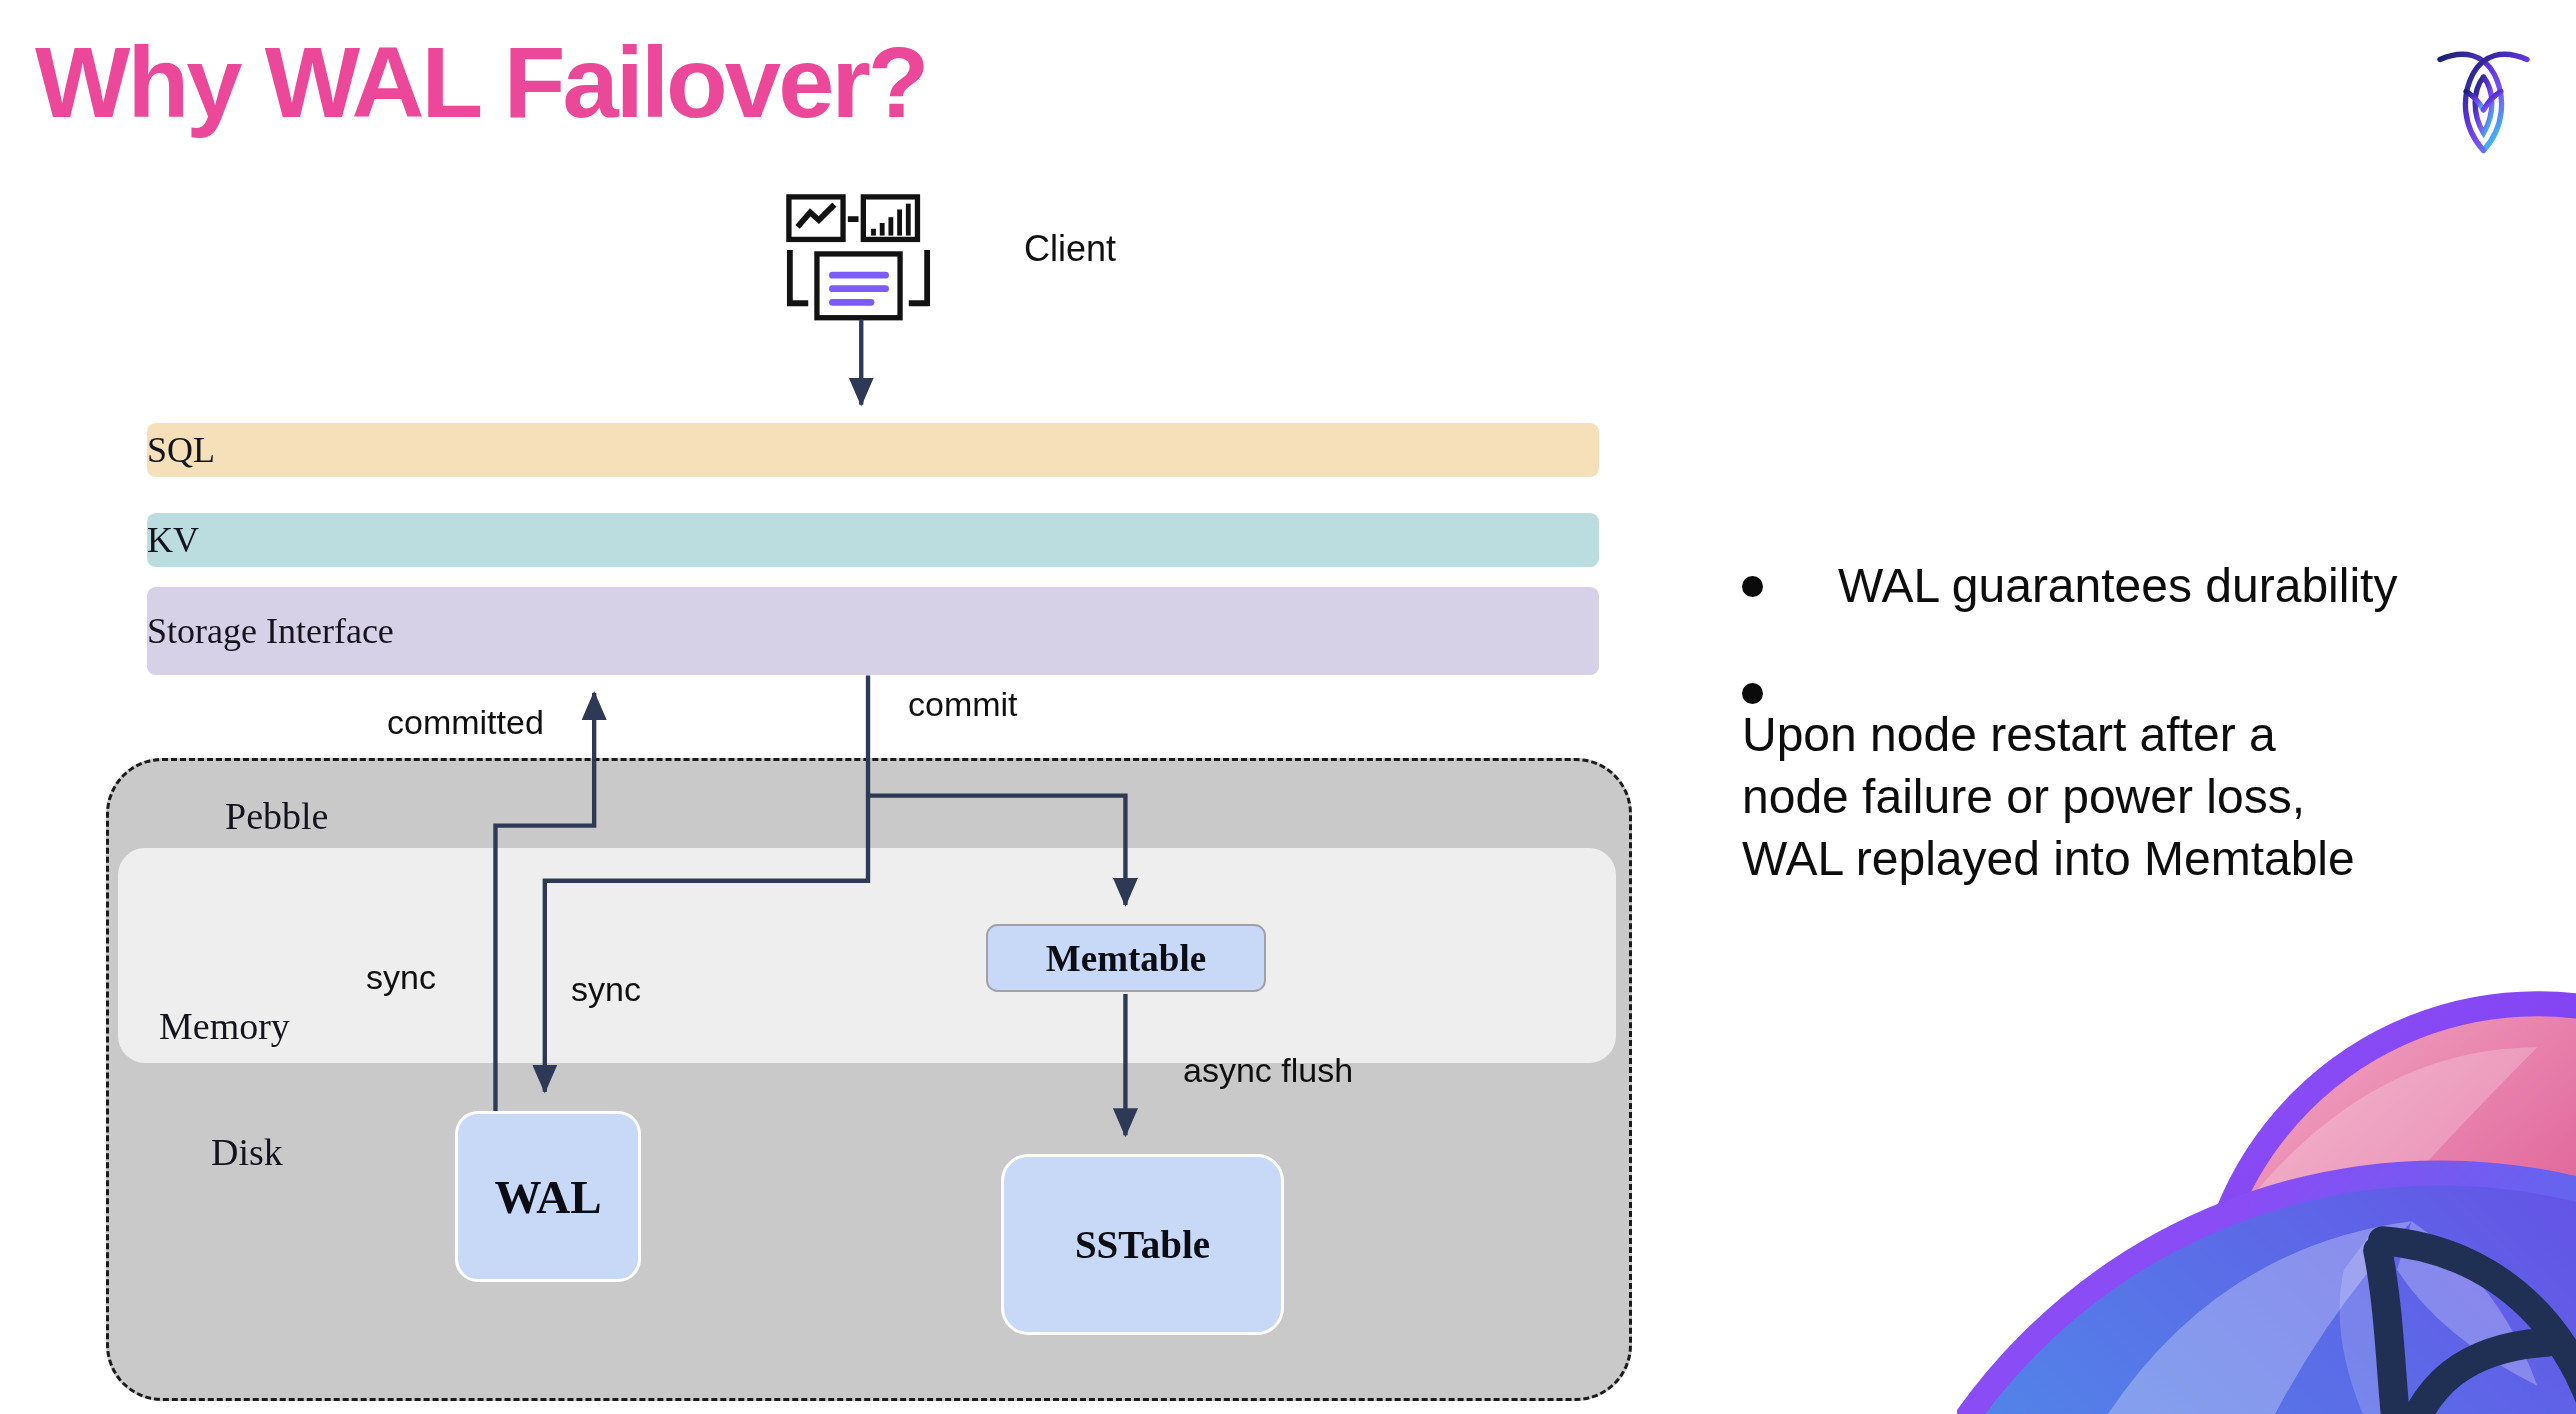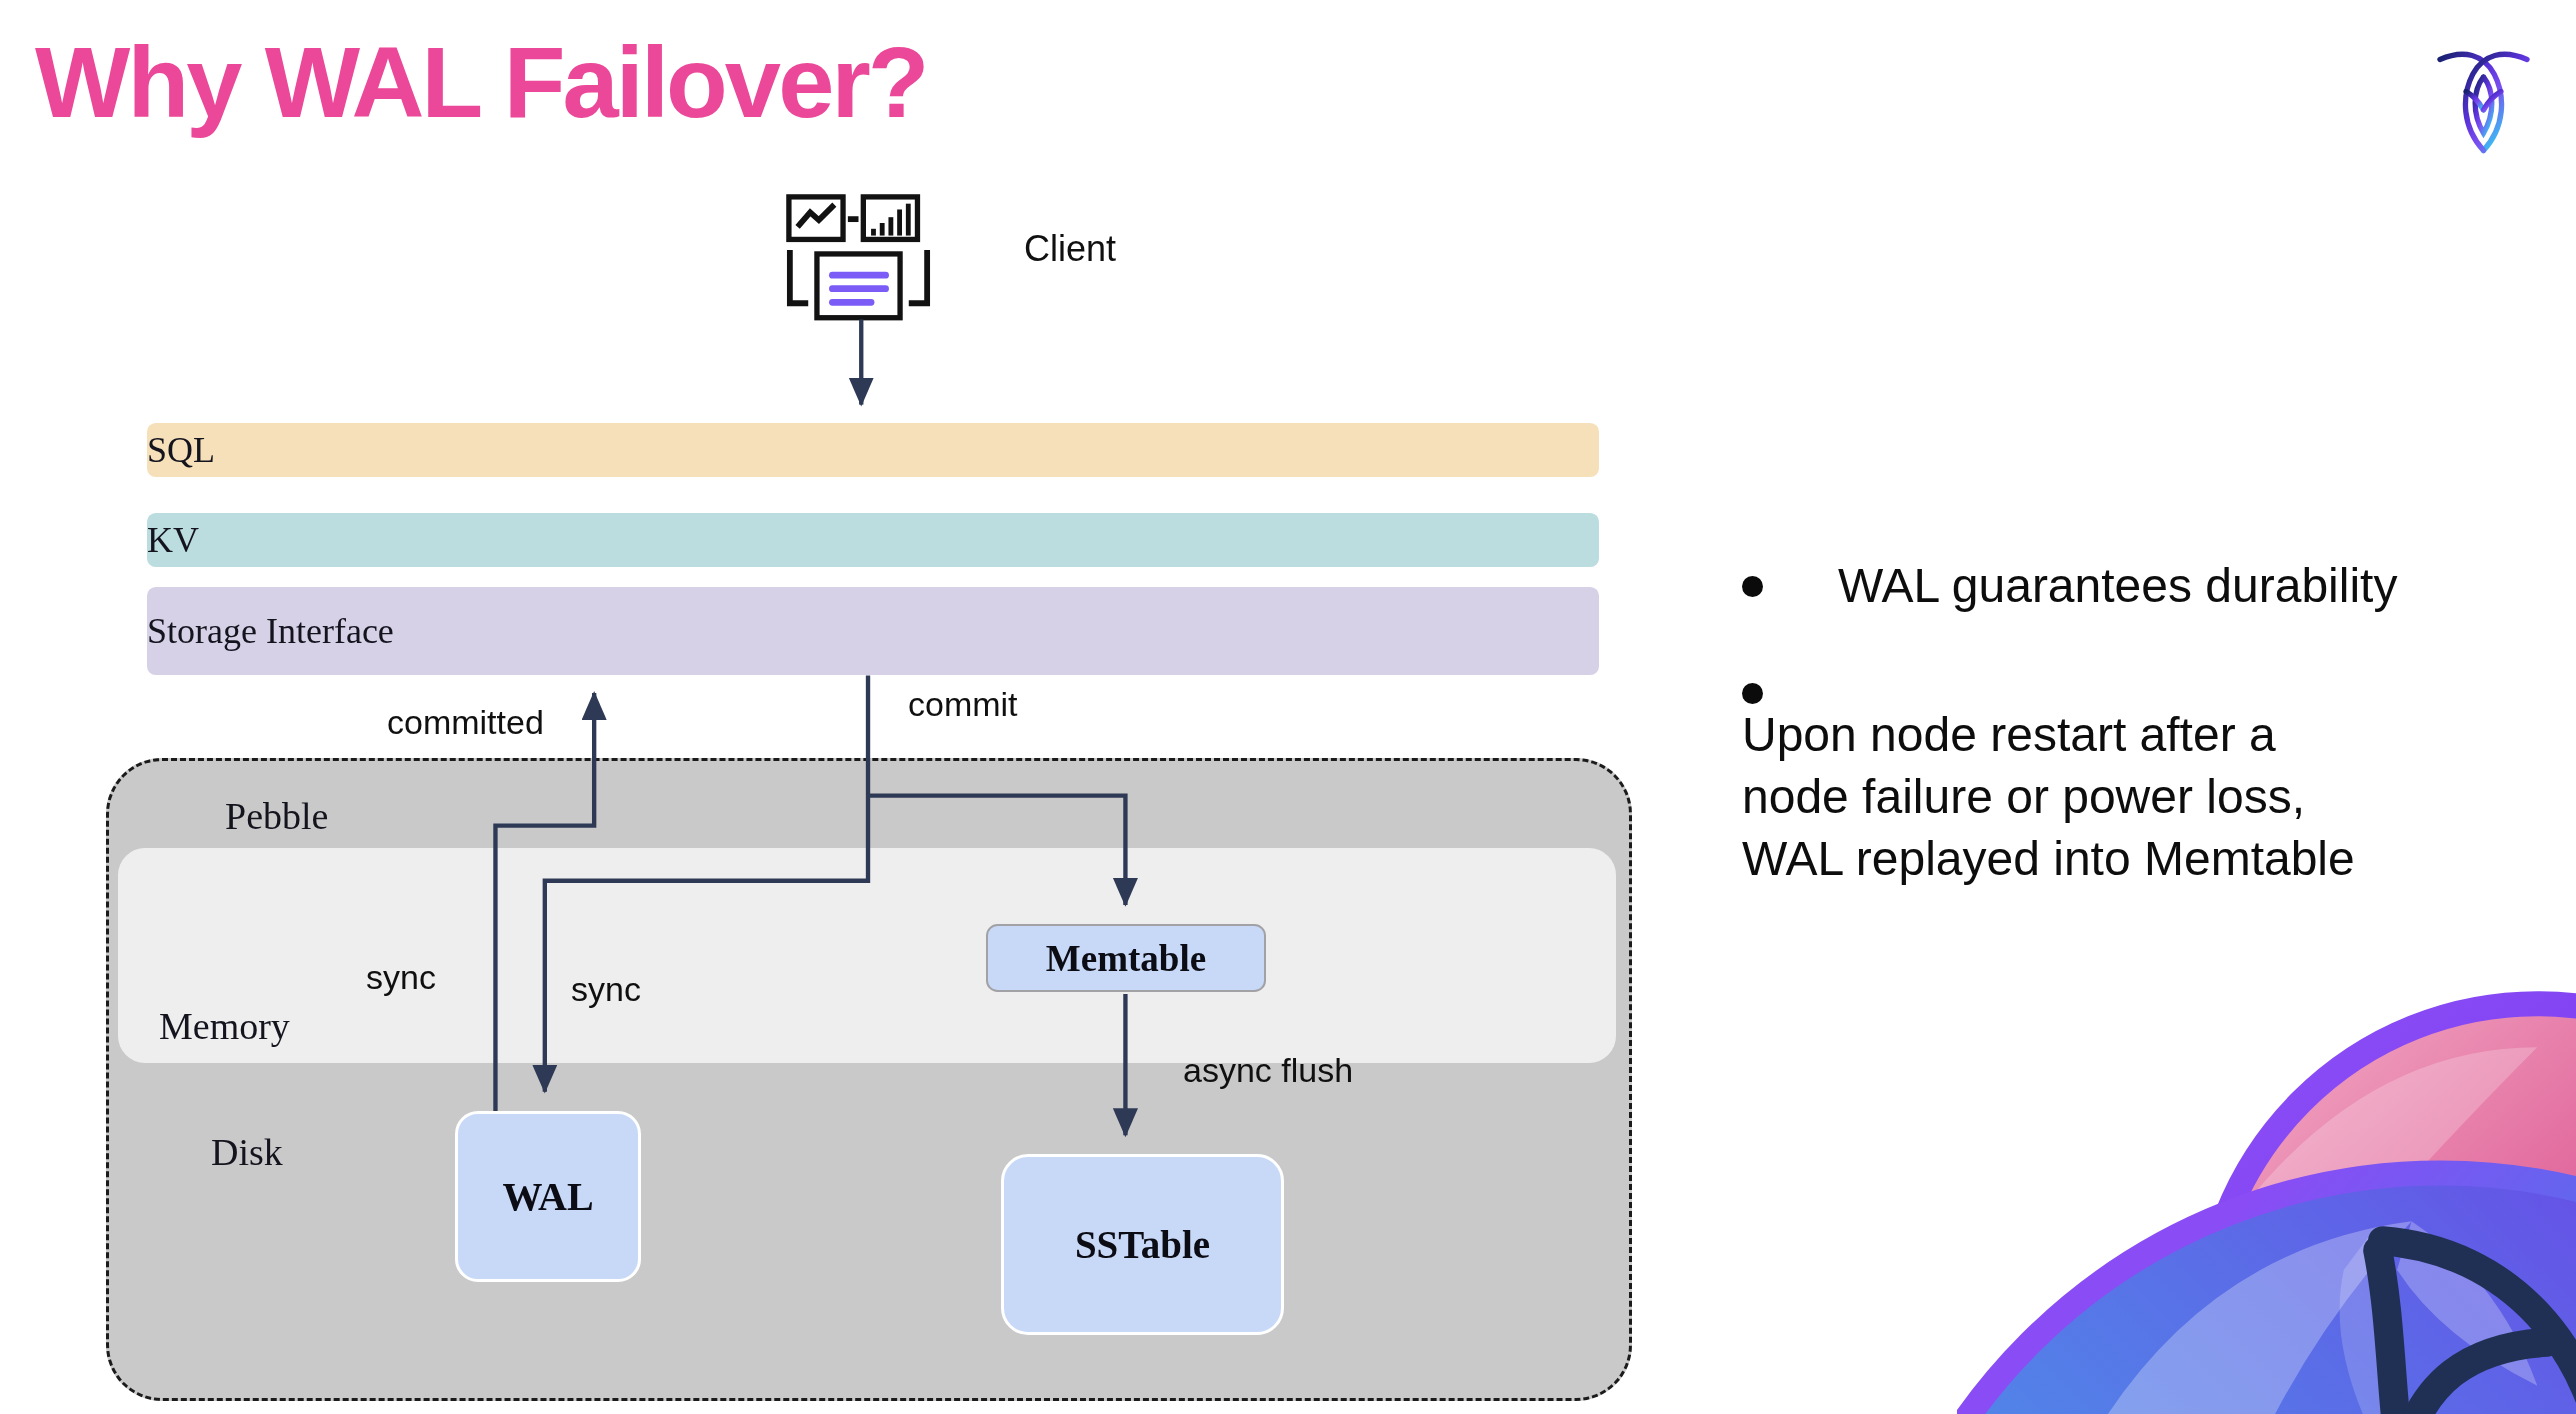--- a/index.html
+++ b/index.html
@@ -26,21 +26,21 @@
   .lbl-pebble{left:225px;top:794px;}
   .lbl-memory{left:159px;top:1004px;text-align:right;}
   .lbl-disk{left:211px;top:1130px;}
 
   
   .node{background:#c8d9f8;display:flex;align-items:center;justify-content:center;
         font-family:"Liberation Serif",serif;font-weight:bold;color:#0c0c14;box-sizing:border-box;}
   .node-memtable{left:986px;top:924px;width:280px;height:68px;border-radius:11.6px;
         border:2.9px solid #a2a2a6;font-size:37px;}
   .node-wal{left:455px;top:1111px;width:186px;height:171px;border-radius:23px;
-        border:3.9px solid #ffffff;font-size:40px;}
+        border:3.9px solid #ffffff;font-size:47px;}
   .node-sstable{left:1001px;top:1154px;width:283px;height:181px;border-radius:27px;
         border:3.9px solid #ffffff;font-size:39px;}
 
   
   .edge-label{font-family:"Liberation Sans",sans-serif;font-size:34px;color:#101010;text-align:left;}
   .lbl-client{left:1024px;top:228px;font-size:36px;text-align:left;}
   .lbl-committed{left:387px;top:703px;width:203px;}
   .lbl-commit{left:908px;top:685px;width:155px;text-align:left;}
   .lbl-sync1{left:366px;top:958px;width:116px;}
   .lbl-sync2{left:571px;top:970px;width:116px;}

